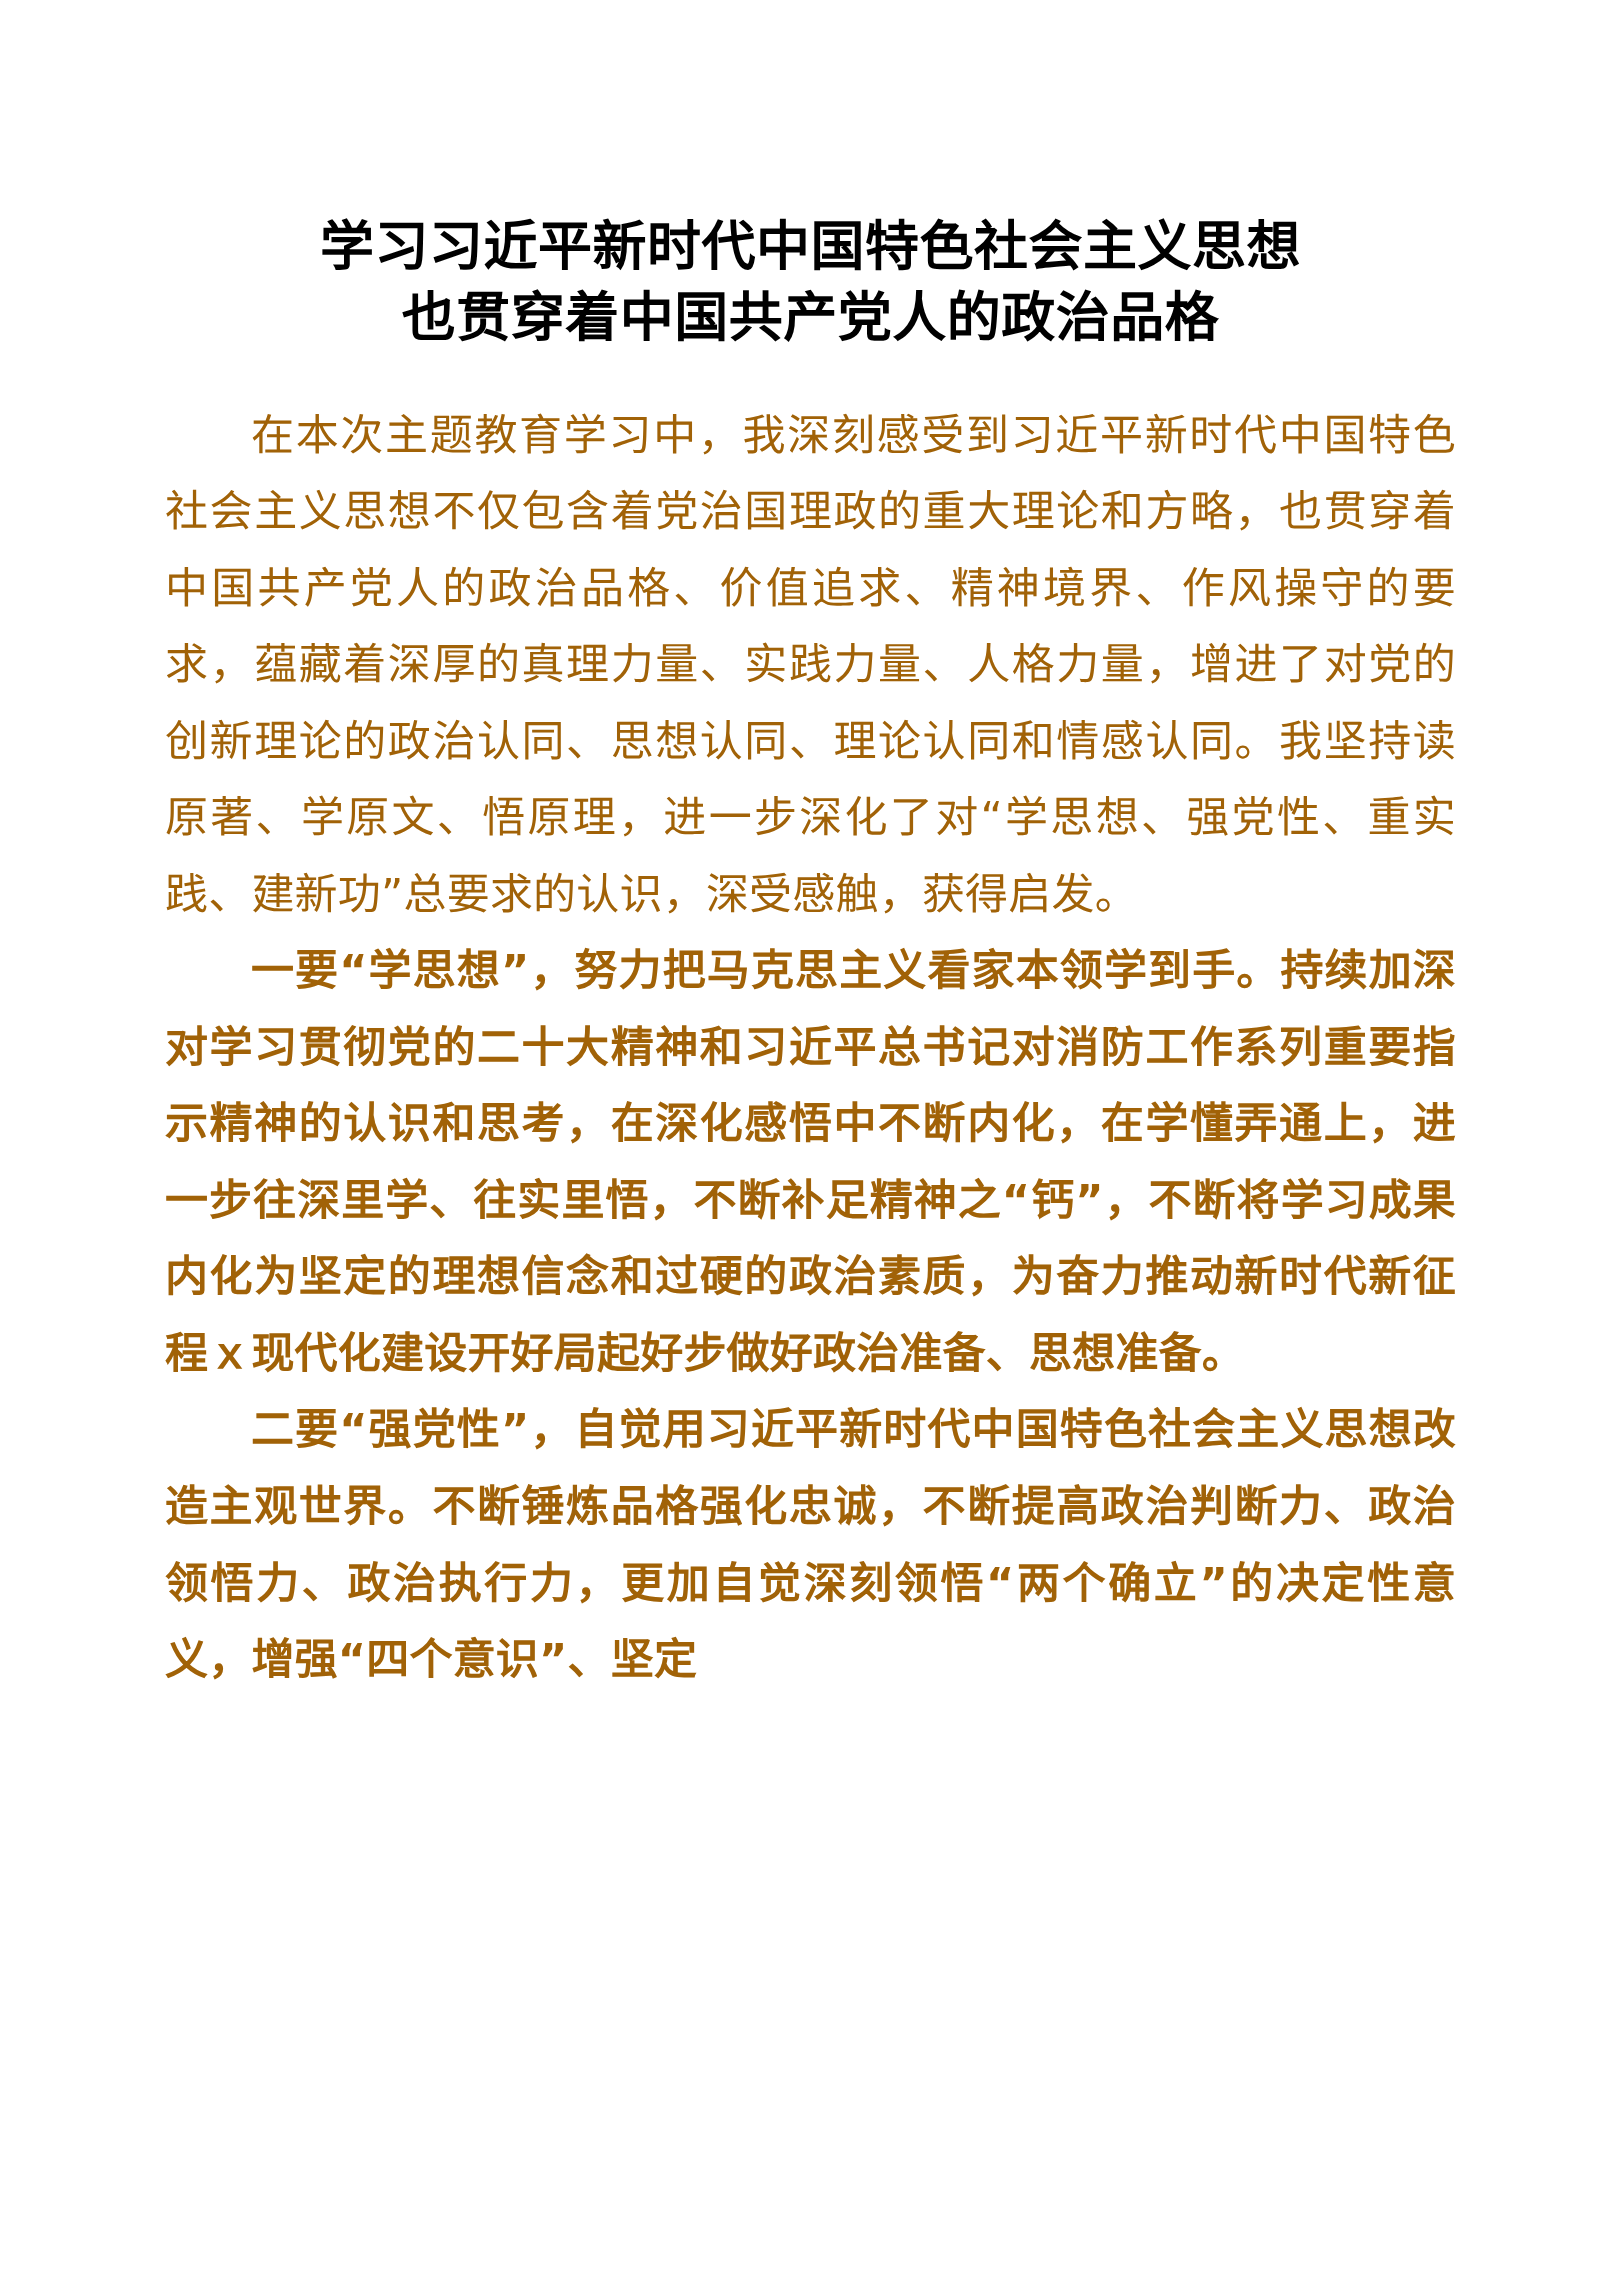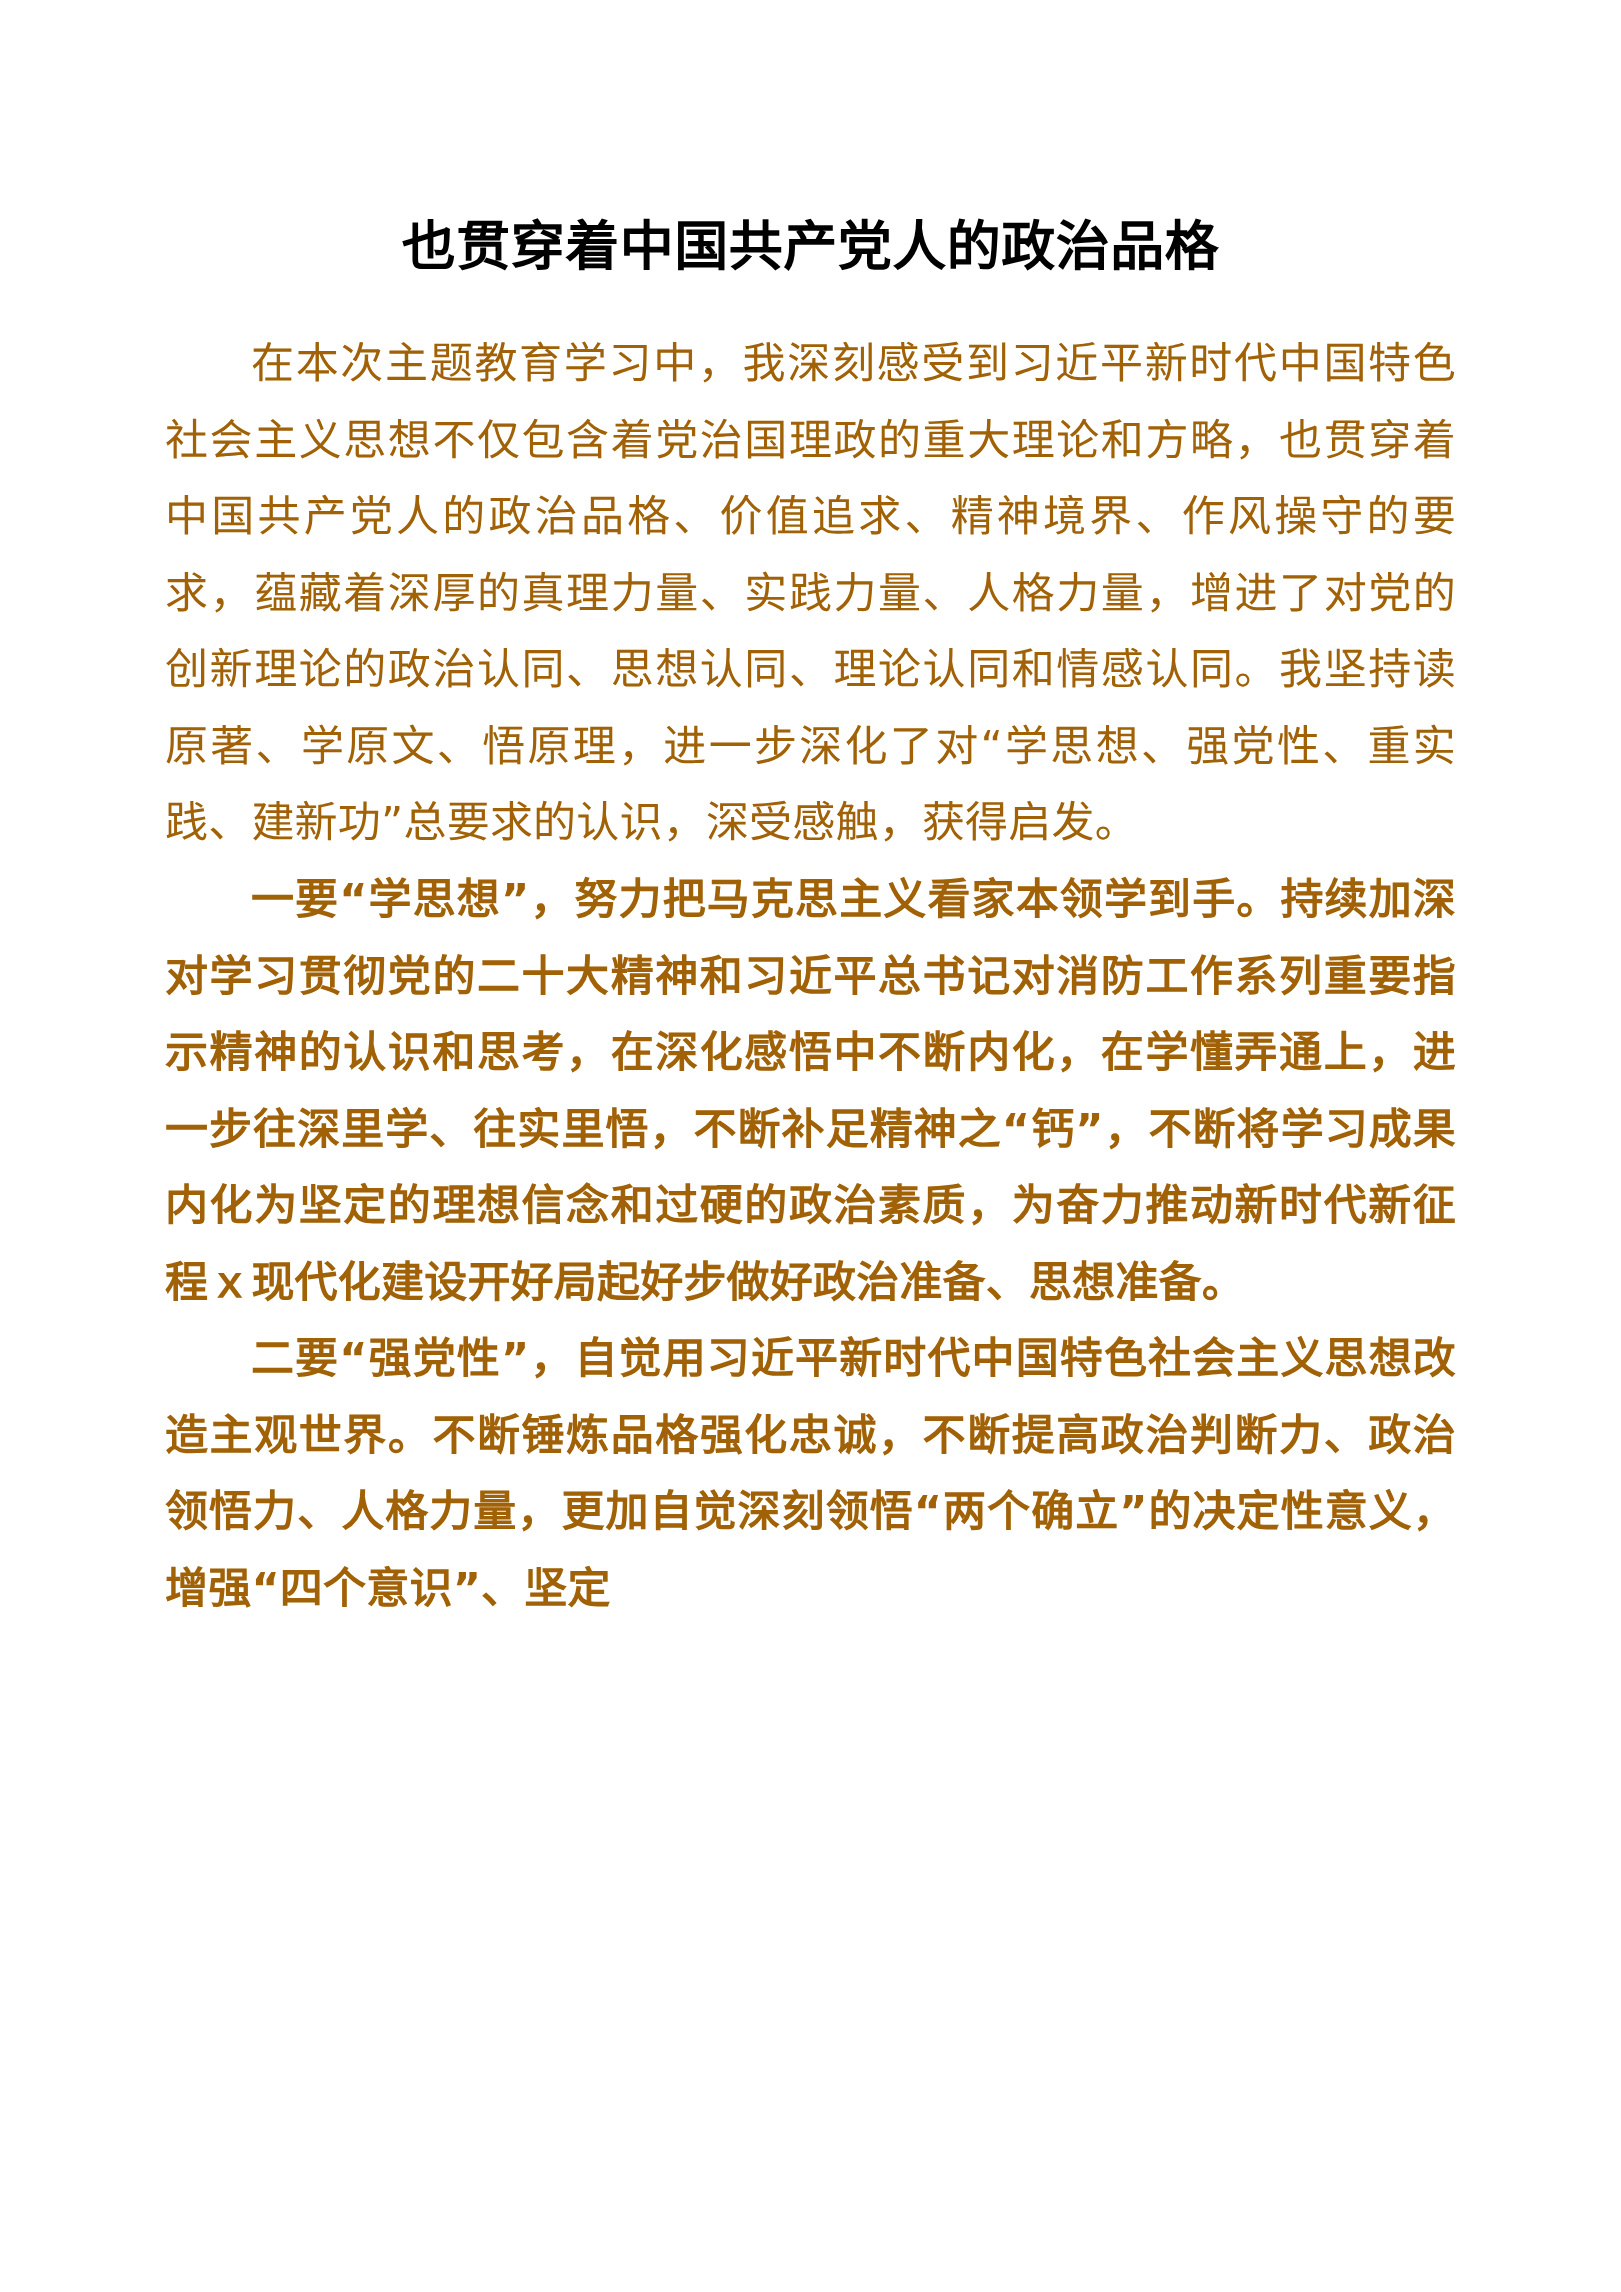--- a/index.html
+++ b/index.html
@@ -47,23 +47,24 @@
     margin-top: 0px;
     font-weight: bold;
   }
 </style>
 </head>
 <body>
 
 <div class="page">
 
   <h1 class="doc-title">
+    <span class="title-line">学习习近平新时代中国特色社会主义思想</span>
     <span class="title-line">也贯穿着中国共产党人的政治品格</span>
   </h1>
 
   <div class="body-text">
     <p>在本次主题教育学习中，我深刻感受到习近平新时代中国特色社会主义思想不仅包含着党治国理政的重大理论和方略，也贯穿着中国共产党人的政治品格、价值追求、精神境界、作风操守的要求，蕴藏着深厚的真理力量、实践力量、人格力量，增进了对党的创新理论的政治认同、思想认同、理论认同和情感认同。我坚持读原著、学原文、悟原理，进一步深化了对“学思想、强党性、重实践、建新功”总要求的认识，深受感触，获得启发。</p>
     <p>一要“学思想”，努力把马克思主义看家本领学到手。持续加深对学习贯彻党的二十大精神和习近平总书记对消防工作系列重要指示精神的认识和思考，在深化感悟中不断内化，在学懂弄通上，进一步往深里学、往实里悟，不断补足精神之“钙”，不断将学习成果内化为坚定的理想信念和过硬的政治素质，为奋力推动新时代新征程ｘ现代化建设开好局起好步做好政治准备、思想准备。</p>
-    <p>二要“强党性”，自觉用习近平新时代中国特色社会主义思想改造主观世界。不断锤炼品格强化忠诚，不断提高政治判断力、政治领悟力、人格力量，更加自觉深刻领悟“两个确立”的决定性意义，增强“四个意识”、坚定</p>
+    <p>二要“强党性”，自觉用习近平新时代中国特色社会主义思想改造主观世界。不断锤炼品格强化忠诚，不断提高政治判断力、政治领悟力、政治执行力，更加自觉深刻领悟“两个确立”的决定性意义，增强“四个意识”、坚定</p>
   </div>
 
 </div>
 
 
 </body></html>

